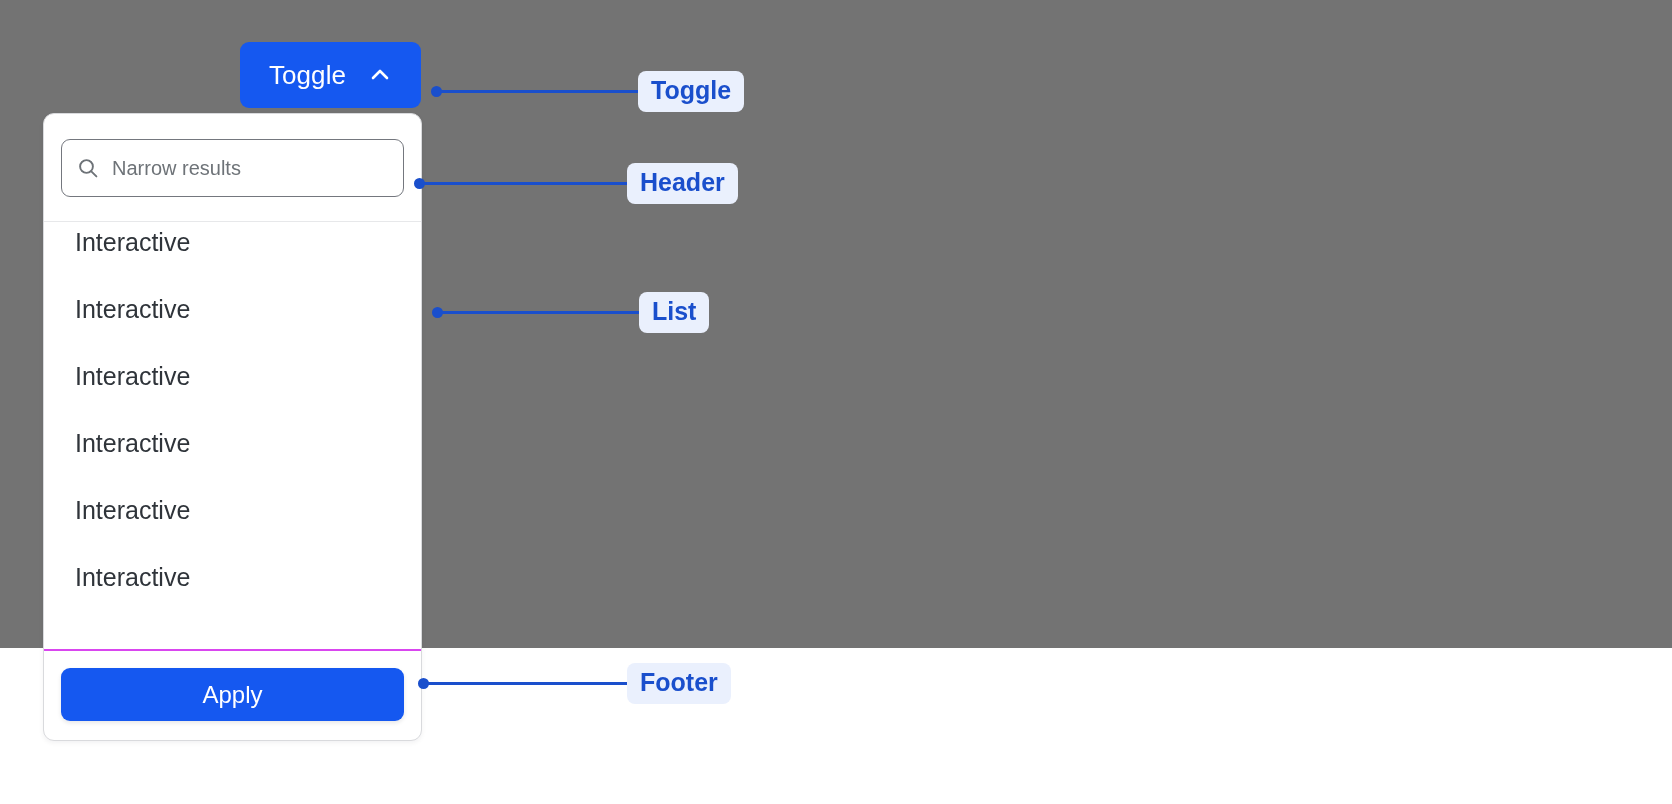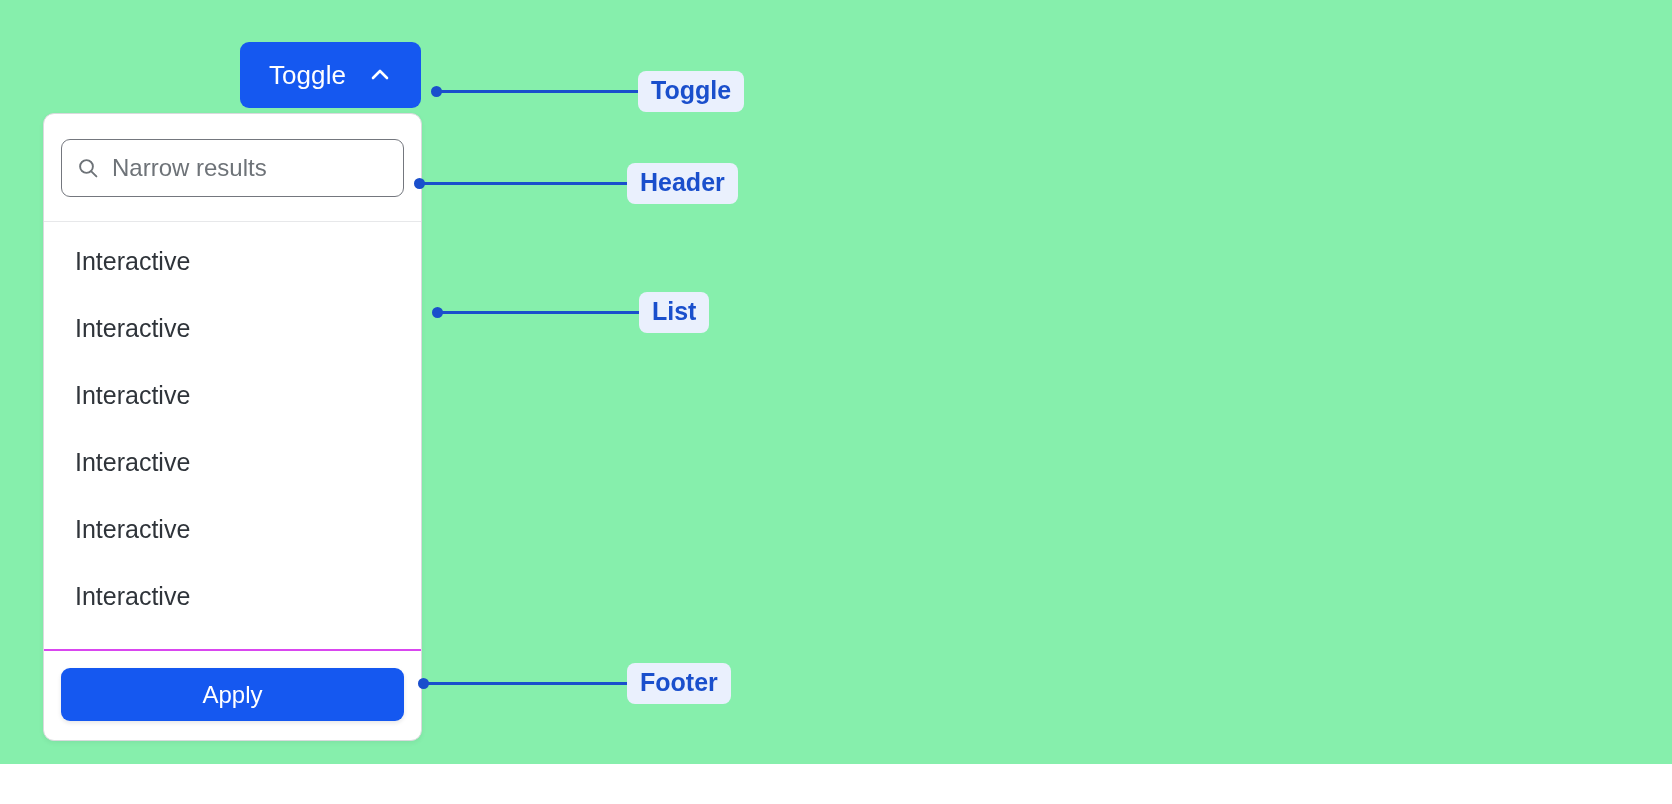--- a/index.html
+++ b/index.html
@@ -8,22 +8,22 @@
     padding: 0;
     width: 1672px;
     height: 804px;
     background: #ffffff;
     font-family: "Liberation Sans", sans-serif;
     overflow: hidden;
   }
   #stage {
     position: relative;
     width: 1672px;
-    height: 764px;
-    background: #86efac;
+    height: 648px;
+    background: #737373;
   }
 
   
   .toggle-btn {
     position: absolute;
     left: 240px;
     top: 42px;
     width: 181px;
     height: 66px;
     background: #1558f0;
@@ -78,37 +78,37 @@
     align-items: center;
     padding: 0 14px;
     gap: 12px;
   }
   .search-ico { flex: 0 0 auto; width: 24px; height: 24px; display: block; }
   .search-input {
     border: none;
     outline: none;
     background: transparent;
     font-family: "Liberation Sans", sans-serif;
-    font-size: 24px;
+    font-size: 20px;
     color: #2e3338;
     width: 100%;
     padding: 0;
   }
   .search-input::placeholder { color: #6e7378; opacity: 1; }
 
   
   .panel-list {
     flex: 1 1 auto;
     padding: 6px 0 0 0;
     overflow: hidden;
   }
   .list-item {
     height: 67px;
     display: flex;
-    align-items: center;
+    align-items: flex-start;
     padding: 0 17px 0 31px;
     font-size: 25px;
     color: #2f343a;
     cursor: pointer;
     white-space: nowrap;
   }
 
   
   .panel-footer {
     flex: 0 0 auto;

